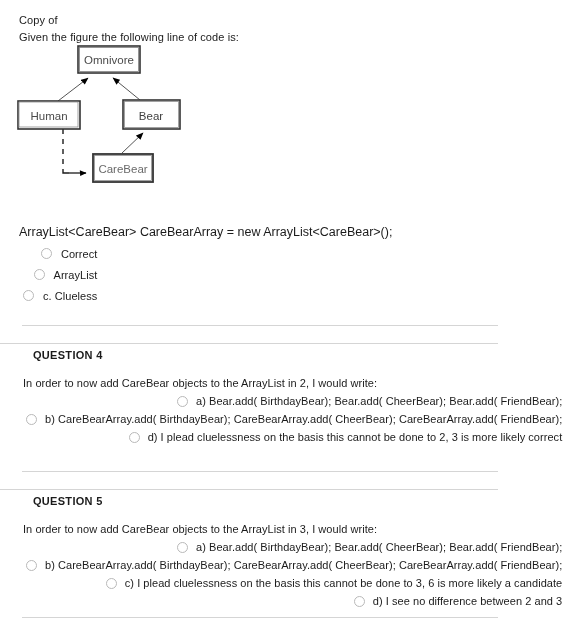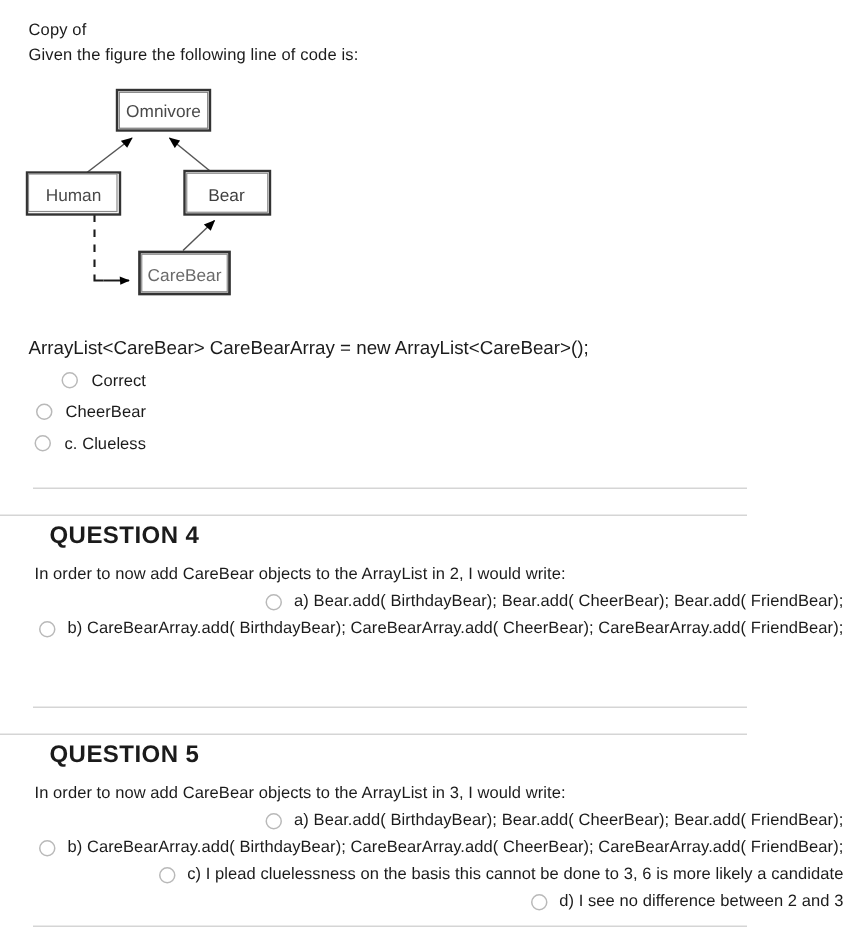--- a/index.html
+++ b/index.html
@@ -33,21 +33,21 @@
     font-size: 11px;
     line-height: 17px;
     color: #1b1b1b;
     letter-spacing: .1px;
   }
 
   
   .diagram {
     position: absolute;
     left: 0px;
-    top: 55px;
+    top: 41px;
     width: 230px;
     height: 155px;
   }
   .diagram svg { display: block; }
 
   
   .code-line {
     position: absolute;
     left: 19px;
     top: 225px;
@@ -95,21 +95,21 @@
     left: 0;
     right: 0;
     height: 1px;
     background: #d5d5d5;
   }
 
   
   .q-title {
     position: absolute;
     left: 33px;
-    font-size: 16px;
+    font-size: 11px;
     font-weight: bold;
     color: #1b1b1b;
     letter-spacing: .3px;
   }
   .q-prompt {
     position: absolute;
     left: 23px;
     font-size: 11px;
     color: #1b1b1b;
     letter-spacing: .05px;
@@ -186,21 +186,21 @@
 
   <div class="code-line">ArrayList&lt;CareBear&gt; CareBearArray = new ArrayList&lt;CareBear&gt;();</div>
 
   <div class="opt-list" style="top:245px;">
     <div class="opt">
       <span class="radio"></span>
       <span class="opt-text">Correct</span>
     </div>
     <div class="opt">
       <span class="radio"></span>
-      <span class="opt-text">CheerBear</span>
+      <span class="opt-text">ArrayList</span>
     </div>
     <div class="opt">
       <span class="radio"></span>
       <span class="opt-text">c. Clueless</span>
     </div>
   </div>
 
   <div class="rule-indent" style="top:325px;"></div>
   <div class="rule-full" style="top:343px;"></div>
 
@@ -208,20 +208,24 @@
   <div class="q-prompt" style="top:377px;">In order to now add CareBear objects to the ArrayList in 2, I would write:</div>
   <div class="q-opts" style="top:393px;">
     <div class="opt">
       <span class="radio"></span>
       <span class="opt-text">a) Bear.add( BirthdayBear); Bear.add( CheerBear); Bear.add( FriendBear);</span>
     </div>
     <div class="opt">
       <span class="radio"></span>
       <span class="opt-text">b) CareBearArray.add( BirthdayBear); CareBearArray.add( CheerBear); CareBearArray.add( FriendBear);</span>
     </div>
+    <div class="opt">
+      <span class="radio"></span>
+      <span class="opt-text">d) I plead cluelessness on the basis this cannot be done to 2, 3 is more likely correct</span>
+    </div>
   </div>
 
   <div class="rule-indent" style="top:471px;"></div>
   <div class="rule-full" style="top:489px;"></div>
 
   <div class="q-title" style="top:495px;">QUESTION 5</div>
   <div class="q-prompt" style="top:523px;">In order to now add CareBear objects to the ArrayList in 3, I would write:</div>
   <div class="q-opts" style="top:539px;">
     <div class="opt">
       <span class="radio"></span>

